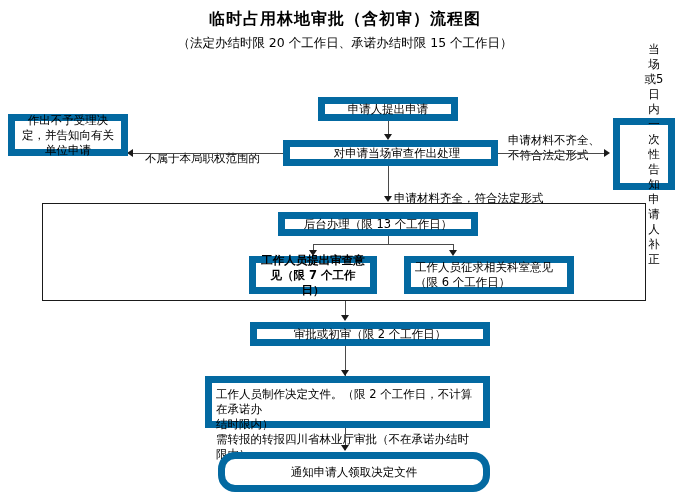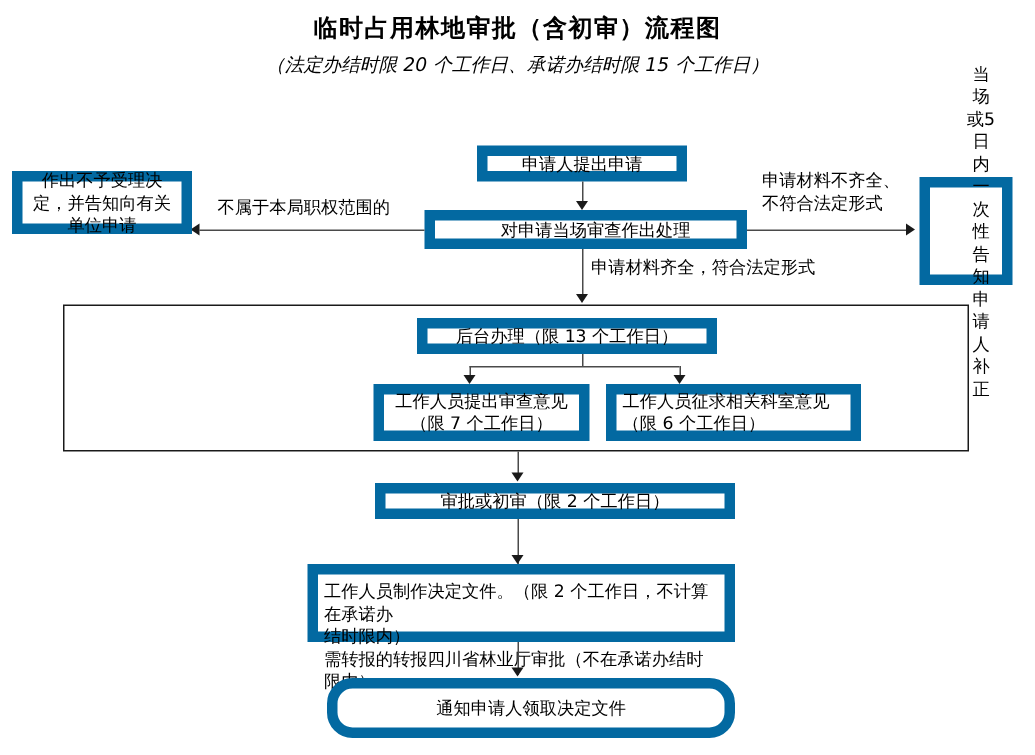--- a/index.html
+++ b/index.html
@@ -29,21 +29,20 @@
     font-size: 16px;
     font-weight: bold;
     letter-spacing: 1px;
     line-height: 22px;
   }
   .subtitle {
     left: 0; top: 34px; width: 690px;
     text-align: center;
     font-size: 12.5px;
     line-height: 18px;
-    font-style: italic;
   }
 
   
   .box {
     border: 7px solid #0369a1;
     background: #ffffff;
     display: flex;
     align-items: center;
     justify-content: center;
     text-align: center;
@@ -55,20 +54,21 @@
     justify-content: flex-start;
     text-align: left;
   }
 
   
   .label {
     font-size: 11.5px;
     line-height: 15px;
     background: transparent;
     white-space: nowrap;
+    margin-top: 20px;
   }
   .label.two-line { white-space: normal; text-align: left; }
 
   
   .group-rect {
     border: 1px solid #1a1a1a;
     background: transparent;
   }
 
   
@@ -145,21 +145,21 @@
     <span>后台办理（限 13 个工作日）</span>
   </div>
 
   <div class="abs hline" style="left:313px; top:244px; width:140px;"></div>
   <div class="abs vline" style="left:388px; top:236px; height:8px;"></div>
   <div class="abs vline" style="left:313px; top:244px; height:10px;"></div>
   <div class="abs arrow-down" style="left:309px; top:250px;"></div>
   <div class="abs vline" style="left:453px; top:244px; height:10px;"></div>
   <div class="abs arrow-down" style="left:449px; top:250px;"></div>
 
-  <div class="abs box" style="left:249px; top:256px; width:144px; height:38px;">
+  <div class="abs box" style="left:249px; top:256px; width:128px; height:38px;font-weight:bold;">
     <span>工作人员提出审查意见（限 7 个工作日）</span>
   </div>
 
   <div class="abs box left-text" style="left:404px; top:256px; width:170px; height:38px;">
     <span>工作人员征求相关科室意见（限 6 个工作日）</span>
   </div>
 
   <div class="abs vline" style="left:345px; top:301px; height:18px;"></div>
   <div class="abs arrow-down" style="left:341px; top:315px;"></div>
 

